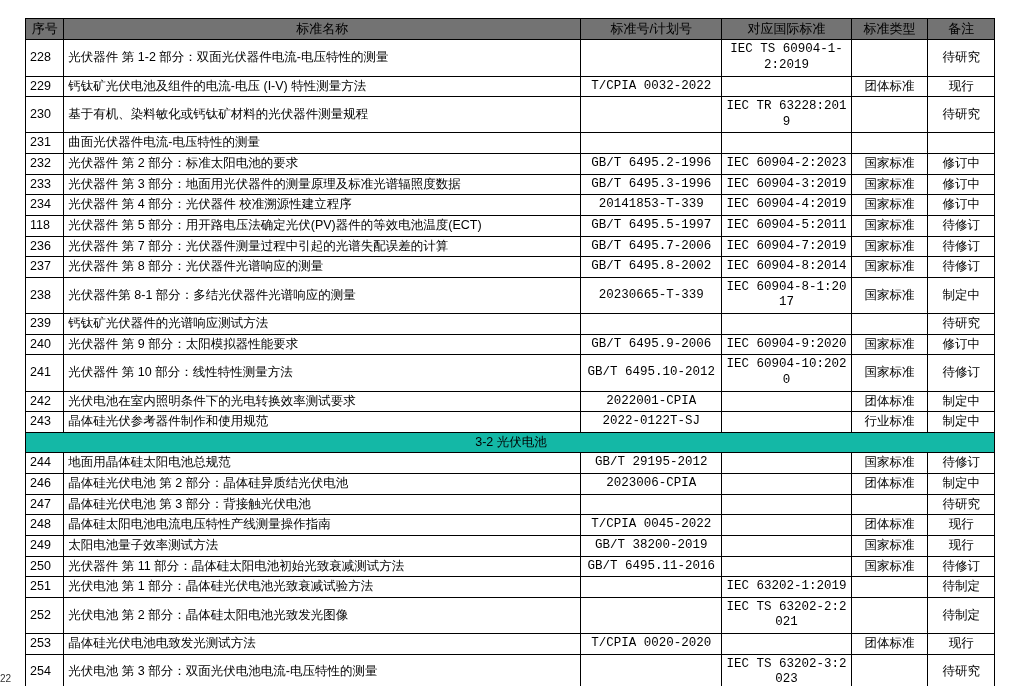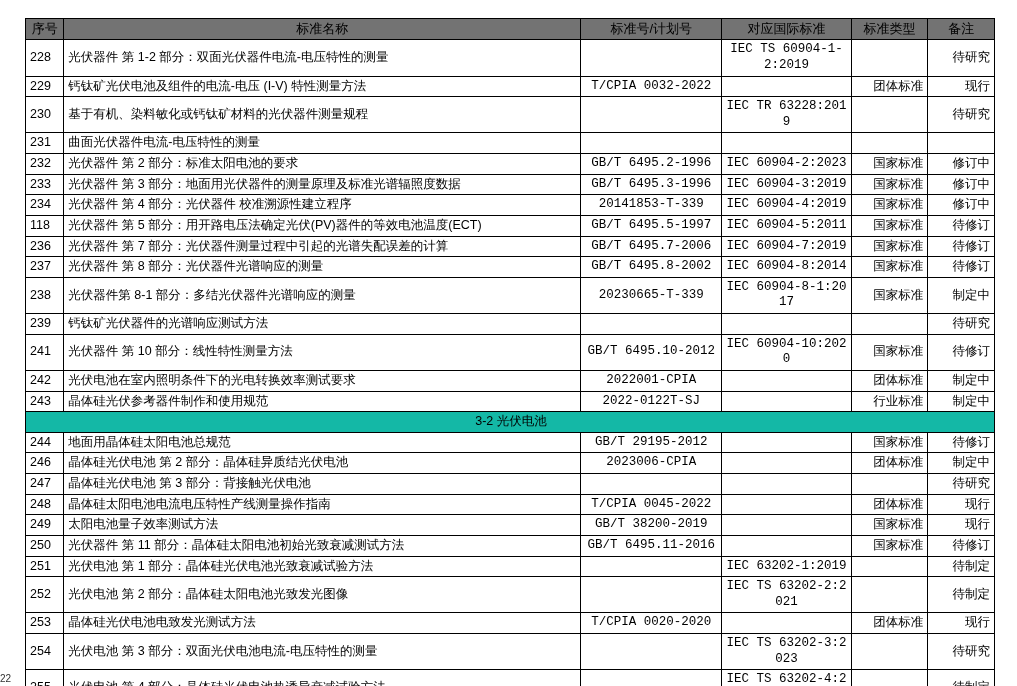--- a/index.html
+++ b/index.html
@@ -47,21 +47,21 @@
   .c-no      { width: 38px;  text-align: center; }
   .c-name    { width: 512px; text-align: left; padding-left: 6px; }
   .c-code    { width: 140px; text-align: left; padding-left: 6px; }
   .c-intl    { width: 128px; text-align: left; padding-left: 6px; }
   .c-type    { width: 76px;  text-align: center; }
   .c-remark  { width: 66px;  text-align: center; }
 
   td.num { text-align: left; font-size: 12.5px; }
   td.name { text-align: left; }
   td.code, td.intl { text-align: center; font-family: Liberation Mono, monospace; }
-  td.type, td.remark { text-align: right; }
+  td.type, td.remark { text-align: center; }
 
   tr.section td {
     background: #14b8a6;
     text-align: center;
     padding-left: 6px;
     font-size: 12.5px;
   }
   .page-num {
     position: absolute;
     left: 0;
@@ -186,20 +186,28 @@
         </tr>
         <tr>
           <td class="num">239</td>
           <td class="name">钙钛矿光伏器件的光谱响应测试方法</td>
           <td class="code"></td>
           <td class="intl"></td>
           <td class="type"></td>
           <td class="remark">待研究</td>
         </tr>
         <tr>
+          <td class="num">240</td>
+          <td class="name">光伏器件  第 9 部分：太阳模拟器性能要求</td>
+          <td class="code">GB/T 6495.9-2006</td>
+          <td class="intl">IEC 60904-9:2020</td>
+          <td class="type">国家标准</td>
+          <td class="remark">修订中</td>
+        </tr>
+        <tr>
           <td class="num">241</td>
           <td class="name">光伏器件  第 10 部分：线性特性测量方法</td>
           <td class="code">GB/T 6495.10-2012</td>
           <td class="intl">IEC 60904-10:2020</td>
           <td class="type">国家标准</td>
           <td class="remark">待修订</td>
         </tr>
         <tr>
           <td class="num">242</td>
           <td class="name">光伏电池在室内照明条件下的光电转换效率测试要求</td>

